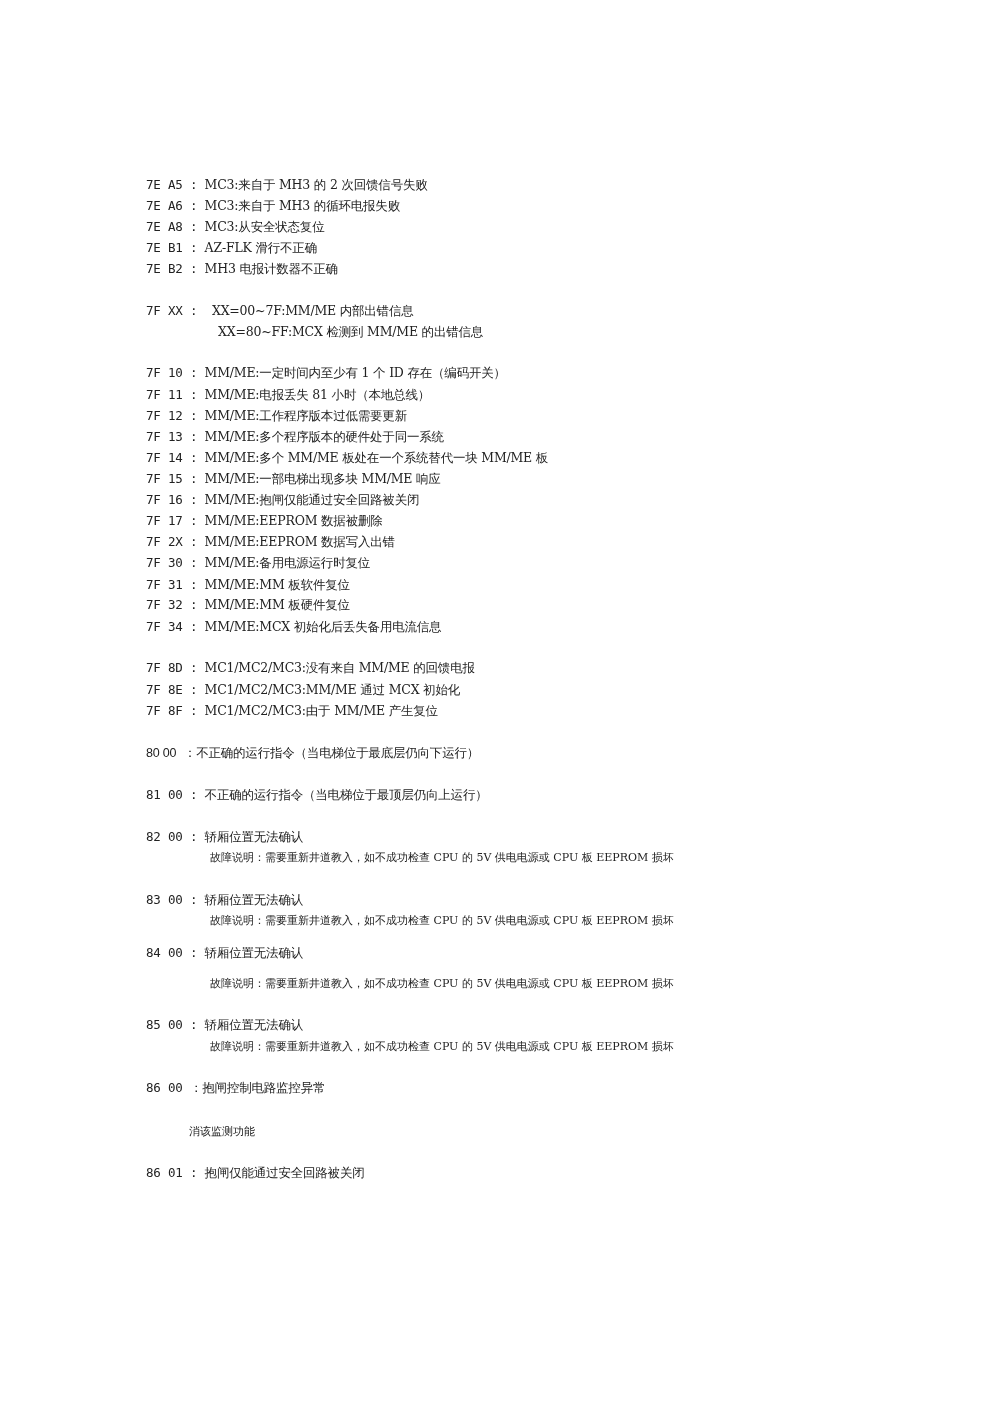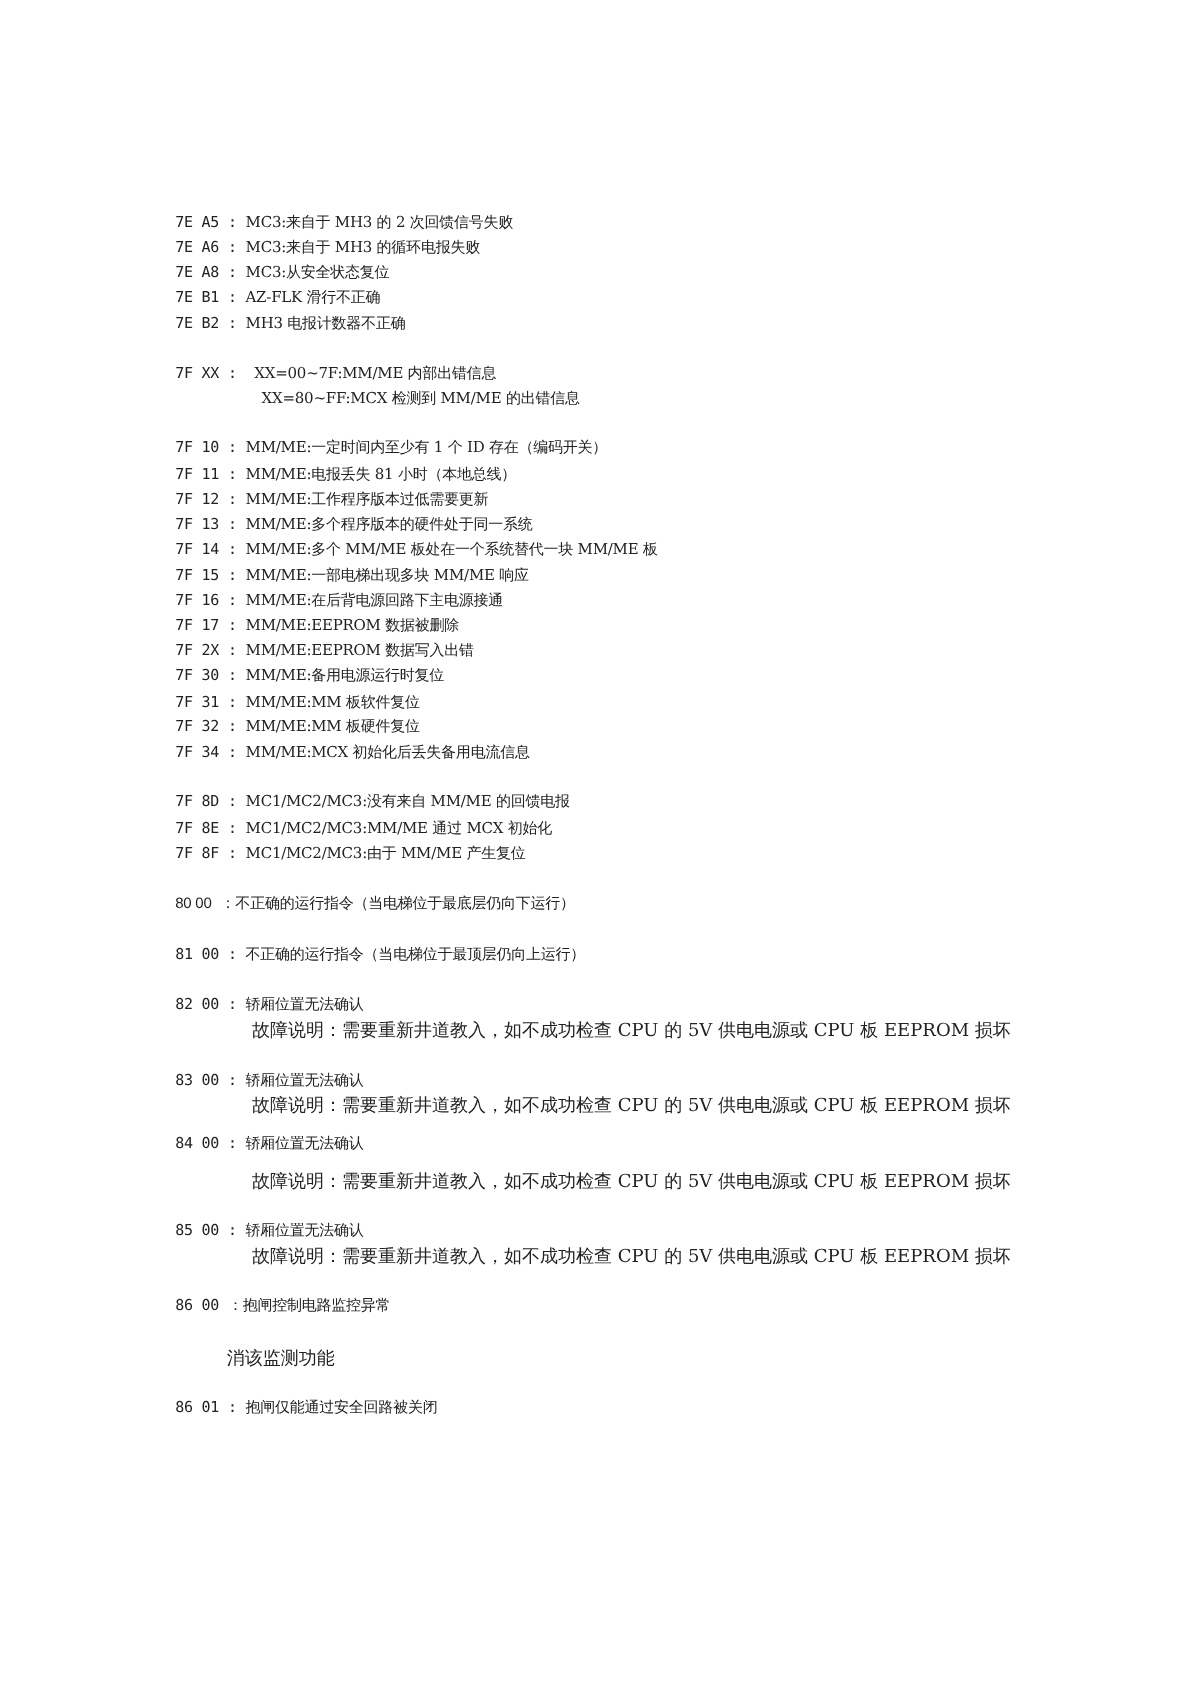--- a/index.html
+++ b/index.html
@@ -3,21 +3,21 @@
   <meta charset="utf-8">
   <style>
     html, body { margin: 0; padding: 0; background: #ffffff; }
     body { width: 992px; height: 1403px; position: relative; overflow: hidden;
            font-family: "DejaVu Serif", "Liberation Serif", serif; color: #222; }
     .page { position: absolute; left: 0; top: 0; width: 820px; height: 1403px; }
     .line { position: absolute; left: 146px; font-size: 12.5px; line-height: 16px; white-space: pre;
             font-family: "DejaVu Sans Mono", "Liberation Mono", monospace; letter-spacing: -0.2px; }
     .desc { font-family: "DejaVu Serif", "Liberation Serif", serif; }
     .bold { font-weight: normal; font-family: "Liberation Sans", sans-serif; }
-    .note { position: absolute; font-size: 15px; line-height: 16px; white-space: pre;
+    .note { position: absolute; font-size: 11px; line-height: 16px; white-space: pre;
             font-family: "DejaVu Serif", "Liberation Serif", serif; }
   </style>
 </head>
 <body>
 
 <div class="page">
 
   <div class="line" style="top:177px"><span>7E A5 : </span><span class="desc">MC3:来自于 MH3 的 2 次回馈信号失败</span></div>
   <div class="line" style="top:198px"><span>7E A6 : </span><span class="desc">MC3:来自于 MH3 的循环电报失败</span></div>
   <div class="line" style="top:219px"><span>7E A8 : </span><span class="desc">MC3:从安全状态复位</span></div>
@@ -26,21 +26,21 @@
 
   <div class="line" style="top:303px"><span>7F XX :  </span><span class="desc">XX=00~7F:MM/ME 内部出错信息</span></div>
   <div class="line" style="top:324px; left:218px"><span class="desc">XX=80~FF:MCX 检测到 MM/ME 的出错信息</span></div>
 
   <div class="line" style="top:365px"><span>7F 10 : </span><span class="desc">MM/ME:一定时间内至少有 1 个 ID 存在（编码开关）</span></div>
   <div class="line" style="top:387px"><span>7F 11 : </span><span class="desc">MM/ME:电报丢失 81 小时（本地总线）</span></div>
   <div class="line" style="top:408px"><span>7F 12 : </span><span class="desc">MM/ME:工作程序版本过低需要更新</span></div>
   <div class="line" style="top:429px"><span>7F 13 : </span><span class="desc">MM/ME:多个程序版本的硬件处于同一系统</span></div>
   <div class="line" style="top:450px"><span>7F 14 : </span><span class="desc">MM/ME:多个 MM/ME 板处在一个系统替代一块 MM/ME 板</span></div>
   <div class="line" style="top:471px"><span>7F 15 : </span><span class="desc">MM/ME:一部电梯出现多块 MM/ME 响应</span></div>
-  <div class="line" style="top:492px"><span>7F 16 : </span><span class="desc">MM/ME:在后背电源回路下主电源接通</span></div>
+  <div class="line" style="top:492px"><span>7F 16 : </span><span class="desc">MM/ME:抱闸仅能通过安全回路被关闭</span></div>
   <div class="line" style="top:513px"><span>7F 17 : </span><span class="desc">MM/ME:EEPROM 数据被删除</span></div>
   <div class="line" style="top:534px"><span>7F 2X : </span><span class="desc">MM/ME:EEPROM 数据写入出错</span></div>
   <div class="line" style="top:555px"><span>7F 30 : </span><span class="desc">MM/ME:备用电源运行时复位</span></div>
   <div class="line" style="top:577px"><span>7F 31 : </span><span class="desc">MM/ME:MM 板软件复位</span></div>
   <div class="line" style="top:597px"><span>7F 32 : </span><span class="desc">MM/ME:MM 板硬件复位</span></div>
   <div class="line" style="top:619px"><span>7F 34 : </span><span class="desc">MM/ME:MCX 初始化后丢失备用电流信息</span></div>
   <div class="line" style="top:660px"><span>7F 8D : </span><span class="desc">MC1/MC2/MC3:没有来自 MM/ME 的回馈电报</span></div>
   <div class="line" style="top:682px"><span>7F 8E : </span><span class="desc">MC1/MC2/MC3:MM/ME 通过 MCX 初始化</span></div>
   <div class="line" style="top:703px"><span>7F 8F : </span><span class="desc">MC1/MC2/MC3:由于 MM/ME 产生复位</span></div>
 

